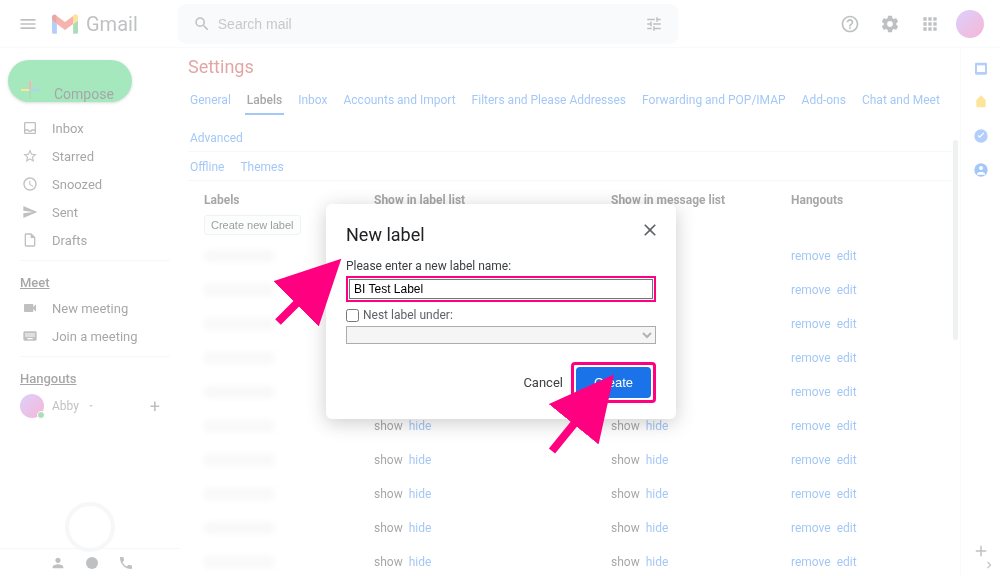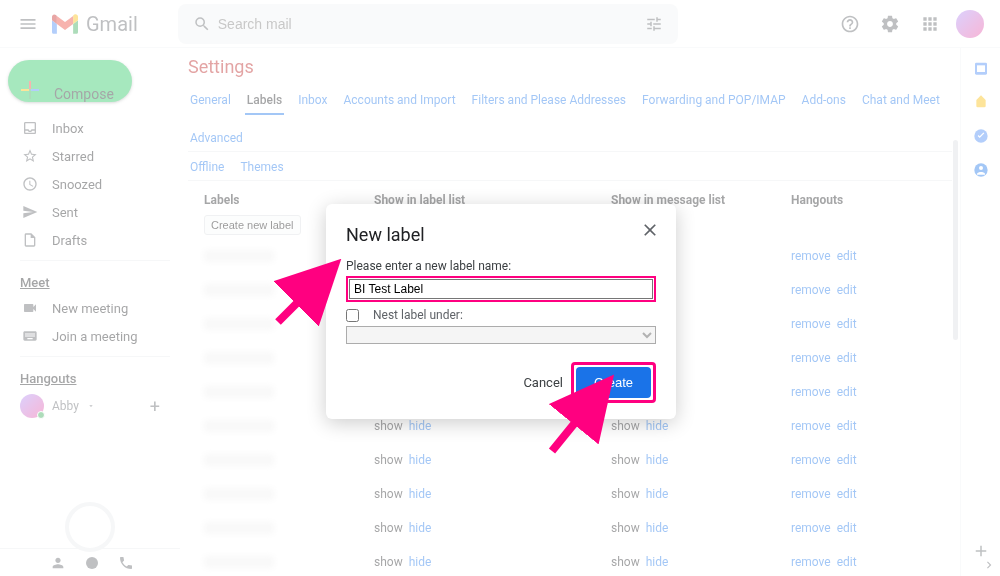--- a/index.html
+++ b/index.html
@@ -67,21 +67,21 @@
     .rail-plus { margin-top: auto; margin-bottom: 16px; width: 18px; height: 18px; }
     
     
     .overlay { position: absolute; inset: 0; background: rgba(255,255,255,0.6); display: flex; align-items: flex-start; justify-content: center; }
     .modal { position: absolute; top: 204px; left: 326px; width: 350px; background: #fff; border-radius: 6px; box-shadow: 0 4px 20px rgba(0,0,0,0.2); padding: 20px 20px 16px; }
     .modal-title { font-size: 18px; font-weight: 400; color: #202124; margin-bottom: 14px; }
     .modal-close { position: absolute; top: 16px; right: 16px; width: 20px; height: 20px; fill: #5f6368; cursor: pointer; }
     .modal-label { font-size: 12px; color: #3c4043; margin-bottom: 3px; }
     .modal-input { width: 100%; height: 20px; border: 1px solid #767676; padding: 1px 4px; font-size: 12px; outline: none; }
     .modal-input-wrap { border: 2px solid #ff0080; padding: 1px; margin-bottom: 6px; }
-    .modal-checkbox-row { display: flex; align-items: center; gap: 14px; font-size: 12px; color: #5f6368; margin-bottom: 4px; }
+    .modal-checkbox-row { display: flex; align-items: center; gap: 4px; font-size: 12px; color: #5f6368; margin-bottom: 4px; }
     .modal-select { width: 100%; height: 18px; border: 1px solid #767676; font-size: 11px; background: #efefef; }
     .modal-select[disabled] { opacity: 0.6; }
     .modal-buttons { display: flex; justify-content: flex-end; gap: 0; margin-top: 18px; align-items: center; }
     .btn-cancel { font-size: 13px; color: #3c4043; padding: 6px 8px; cursor: pointer; }
     .btn-create-wrap { border: 3px solid #ff0080; padding: 2px; border-radius: 4px; }
     .btn-create { background: #1a73e8; color: #fff; border: none; padding: 8px 18px; border-radius: 4px; font-size: 13px; cursor: pointer; }
     
     
     .arrow1 { position: absolute; top: 250px; left: 270px; width: 80px; height: 80px; pointer-events: none; z-index: 100; }
     .arrow2 { position: absolute; top: 370px; left: 540px; width: 80px; height: 90px; pointer-events: none; z-index: 100; }

